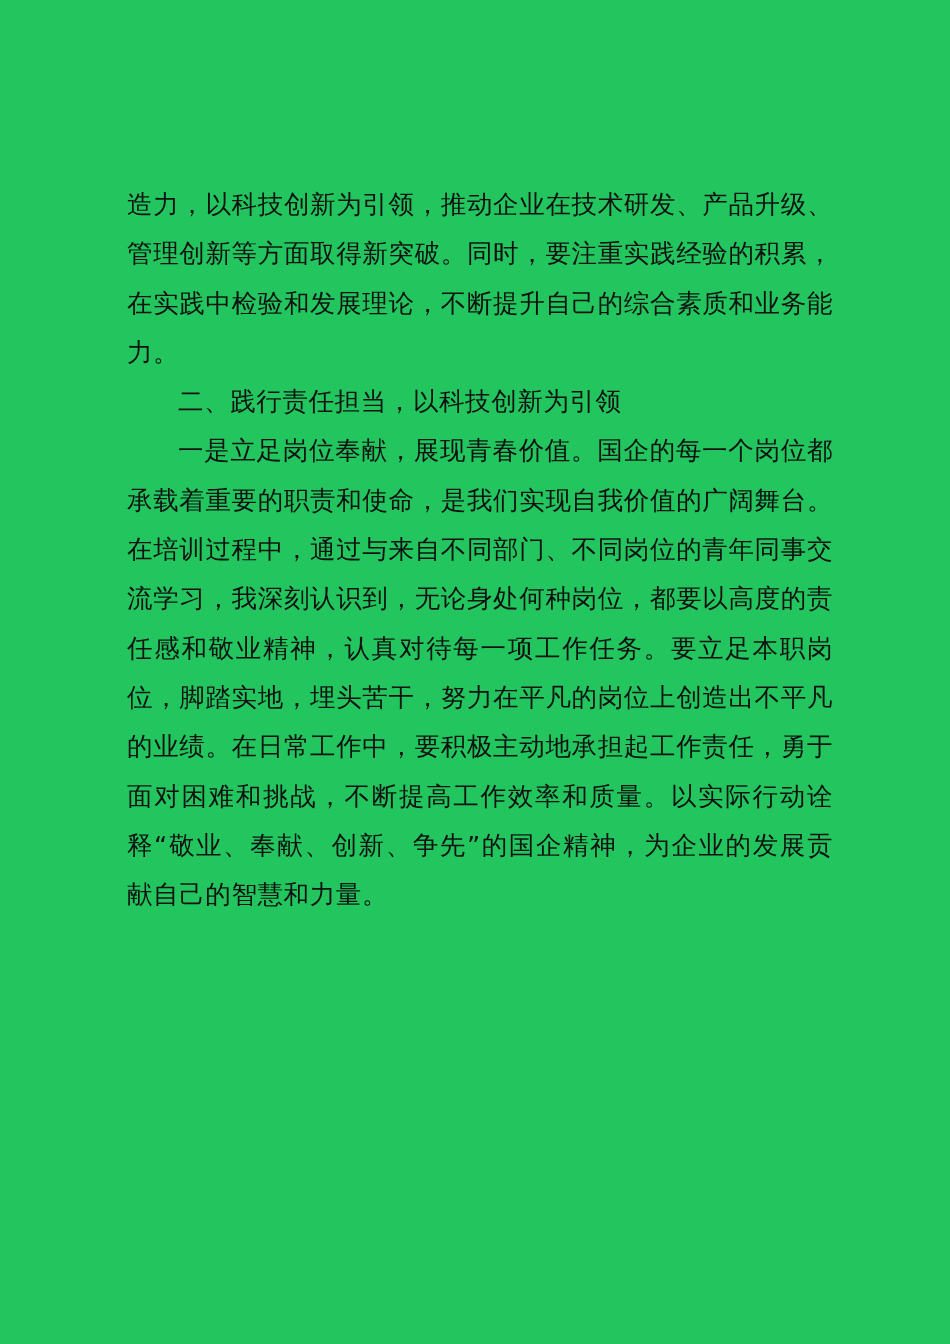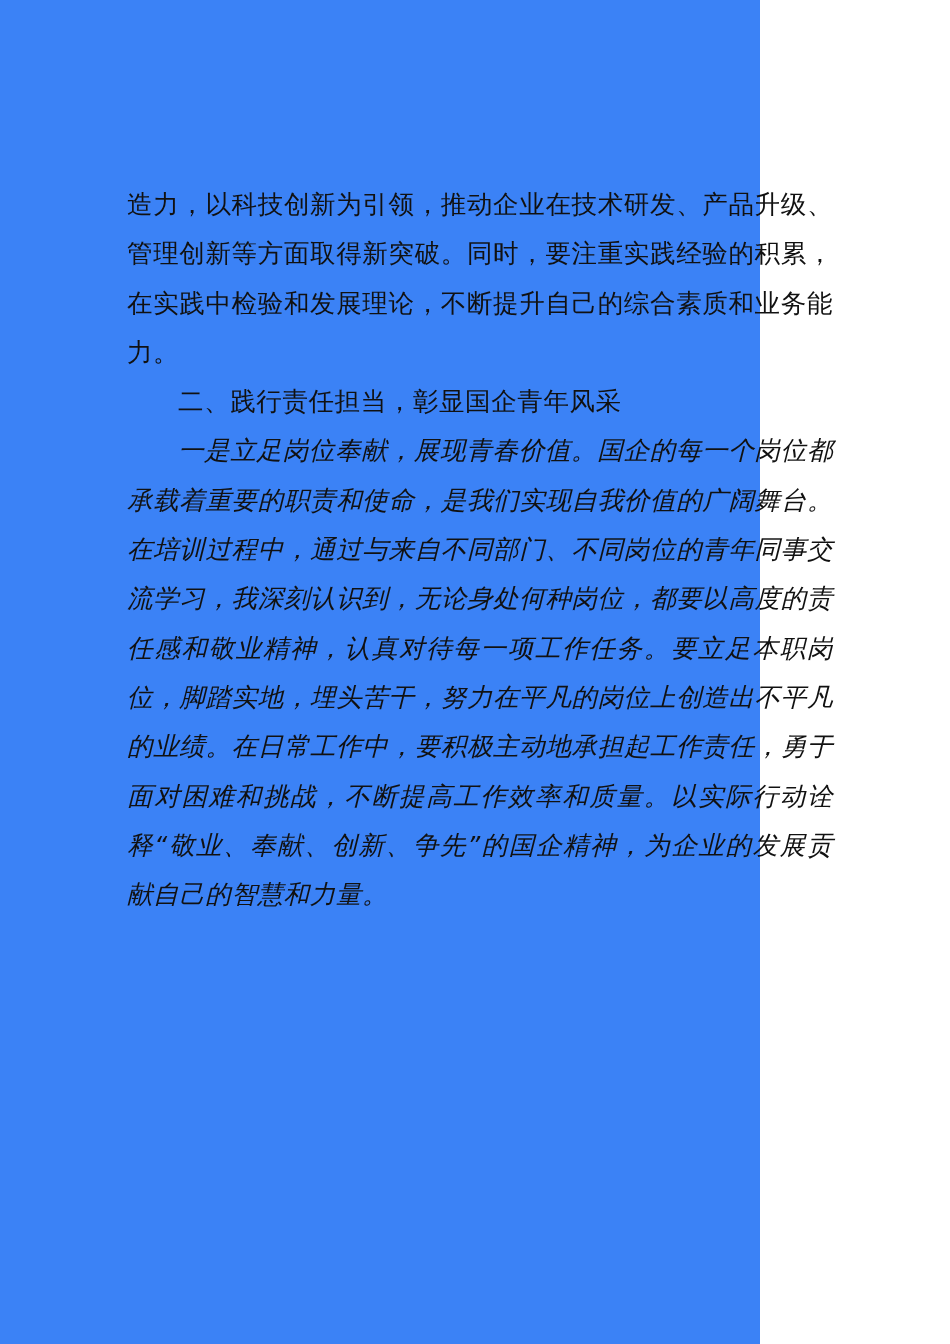--- a/index.html
+++ b/index.html
@@ -1,35 +1,35 @@
 <!DOCTYPE html>
 <html><head>
 <meta charset="utf-8">
 <style>
   html, body { margin: 0; padding: 0; background: #ffffff; }
   body { width: 950px; height: 1344px; position: relative; overflow: hidden; }
   .page {
-    position: absolute; left: 0; top: 0; width: 760px; height: 1344px; background: #3b82f6;
+    position: absolute; left: 0; top: 0; width: 950px; height: 1344px; background: #22c55e;
   }
   .text {
     position: absolute; left: 127px; top: 180px; width: 706px;
     font-family: "DejaVu Sans", sans-serif;
     font-size: 25.5px;
     line-height: 49.3px;
     color: #111111;
     text-align: justify;
     text-justify: inter-character;
     letter-spacing: 0.6px;
   }
   .para { margin: 0; padding: 0; }
-  .indent { text-indent: 2em; font-style: italic; }
+  .indent { text-indent: 2em; }
   .heading { text-indent: 2em; }
 </style>
 </head>
 <body>
 
 <div class="page">
   <div class="text">
     <p class="para">造力，以科技创新为引领，推动企业在技术研发、产品升级、管理创新等方面取得新突破。同时，要注重实践经验的积累，在实践中检验和发展理论，不断提升自己的综合素质和业务能力。</p>
-    <p class="para heading">二、践行责任担当，彰显国企青年风采</p>
+    <p class="para heading">二、践行责任担当，以科技创新为引领</p>
     <p class="para indent">一是立足岗位奉献，展现青春价值。国企的每一个岗位都承载着重要的职责和使命，是我们实现自我价值的广阔舞台。在培训过程中，通过与来自不同部门、不同岗位的青年同事交流学习，我深刻认识到，无论身处何种岗位，都要以高度的责任感和敬业精神，认真对待每一项工作任务。要立足本职岗位，脚踏实地，埋头苦干，努力在平凡的岗位上创造出不平凡的业绩。在日常工作中，要积极主动地承担起工作责任，勇于面对困难和挑战，不断提高工作效率和质量。以实际行动诠释“敬业、奉献、创新、争先”的国企精神，为企业的发展贡献自己的智慧和力量。</p>
   </div>
 </div>
 
 </body></html>

